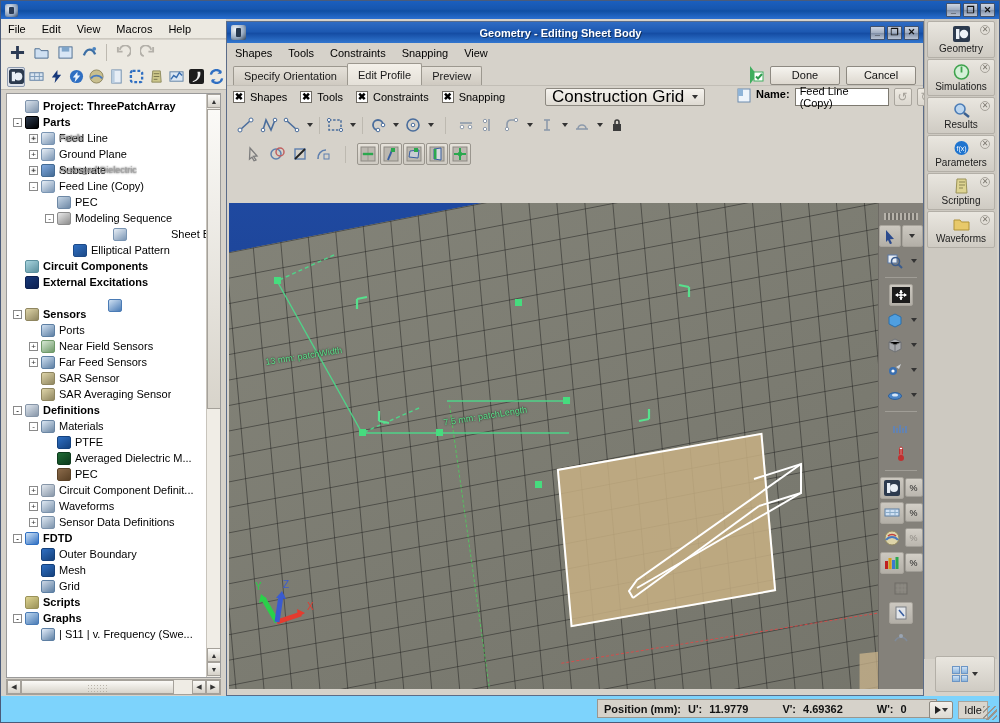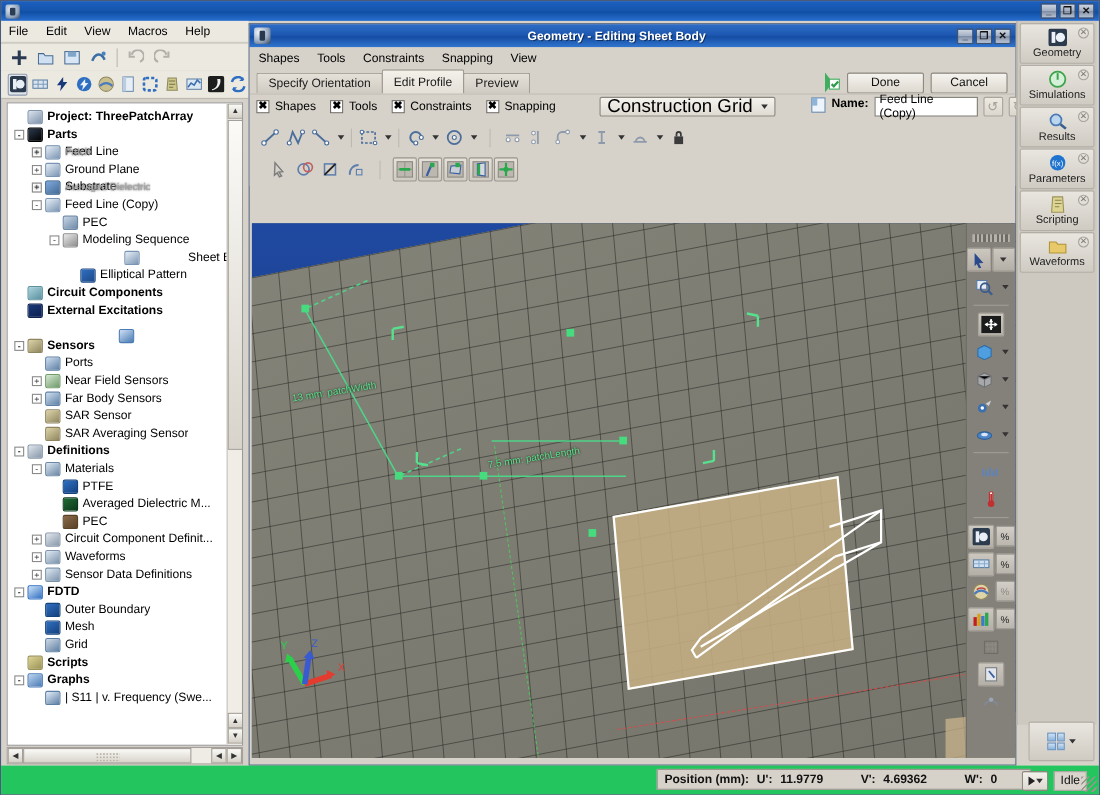--- a/index.html
+++ b/index.html
@@ -301,21 +301,21 @@
     background: linear-gradient(180deg,#e9e6df,#cfcbc3);
     border: 1px solid #b3afa7; border-radius: 2px;
     display:flex; align-items:center; justify-content:center; gap: 4px;
   }
   .quad { width:16px;height:16px; display:grid; grid-template-columns:1fr 1fr; grid-template-rows:1fr 1fr; gap:1px; }
   .quad div { background: linear-gradient(180deg,#cfe2f5,#8cb5dd); border:1px solid #6c95c4; }
 
   
   .statusbar {
     position: absolute; left: 0; bottom: 0; width: 998px; height: 26px;
-    background: #22c55e; display: flex; align-items: center;
+    background: #7dd3fc; display: flex; align-items: center;
   }
   .pos-panel {
     position: absolute; left: 596px; top: 3px; width: 340px; height: 19px;
     border: 1px solid #9a968e; background: #d6d2ca;
     display: flex; align-items: center; padding: 0 6px; gap: 34px;
     font-size: 11px; font-weight: bold; color: #111;
   }
   .play-btn {
     position:absolute; left: 928px; top: 700px; width: 24px; height: 18px;
     border: 1px solid #8d8981; border-radius:2px;
@@ -549,21 +549,21 @@
           <span class="tlabel">Ports</span>
         </div>
         <div class="trow" style="padding-left: 20px;">
           <span class="exp">+</span>
           <span class="ticon" style="background: linear-gradient(145deg, rgb(215, 232, 212), rgb(111, 154, 106)); border: 1px solid rgb(111, 154, 106);"></span>
           <span class="tlabel">Near Field Sensors</span>
         </div>
         <div class="trow" style="padding-left: 20px;">
           <span class="exp">+</span>
           <span class="ticon" style="background: linear-gradient(145deg, rgb(207, 224, 242), rgb(93, 127, 163)); border: 1px solid rgb(93, 127, 163);"></span>
-          <span class="tlabel">Far Body Sensors</span>
+          <span class="tlabel">Far Feed Sensors</span>
         </div>
         <div class="trow" style="padding-left: 20px;">
           <span class="exp none"></span>
           <span class="ticon" style="background: linear-gradient(145deg, rgb(222, 212, 168), rgb(143, 134, 96)); border: 1px solid rgb(143, 134, 96);"></span>
           <span class="tlabel">SAR Sensor</span>
         </div>
         <div class="trow" style="padding-left: 20px;">
           <span class="exp none"></span>
           <span class="ticon" style="background: linear-gradient(145deg, rgb(222, 212, 168), rgb(143, 134, 96)); border: 1px solid rgb(143, 134, 96);"></span>
           <span class="tlabel">SAR Averaging Sensor</span>

